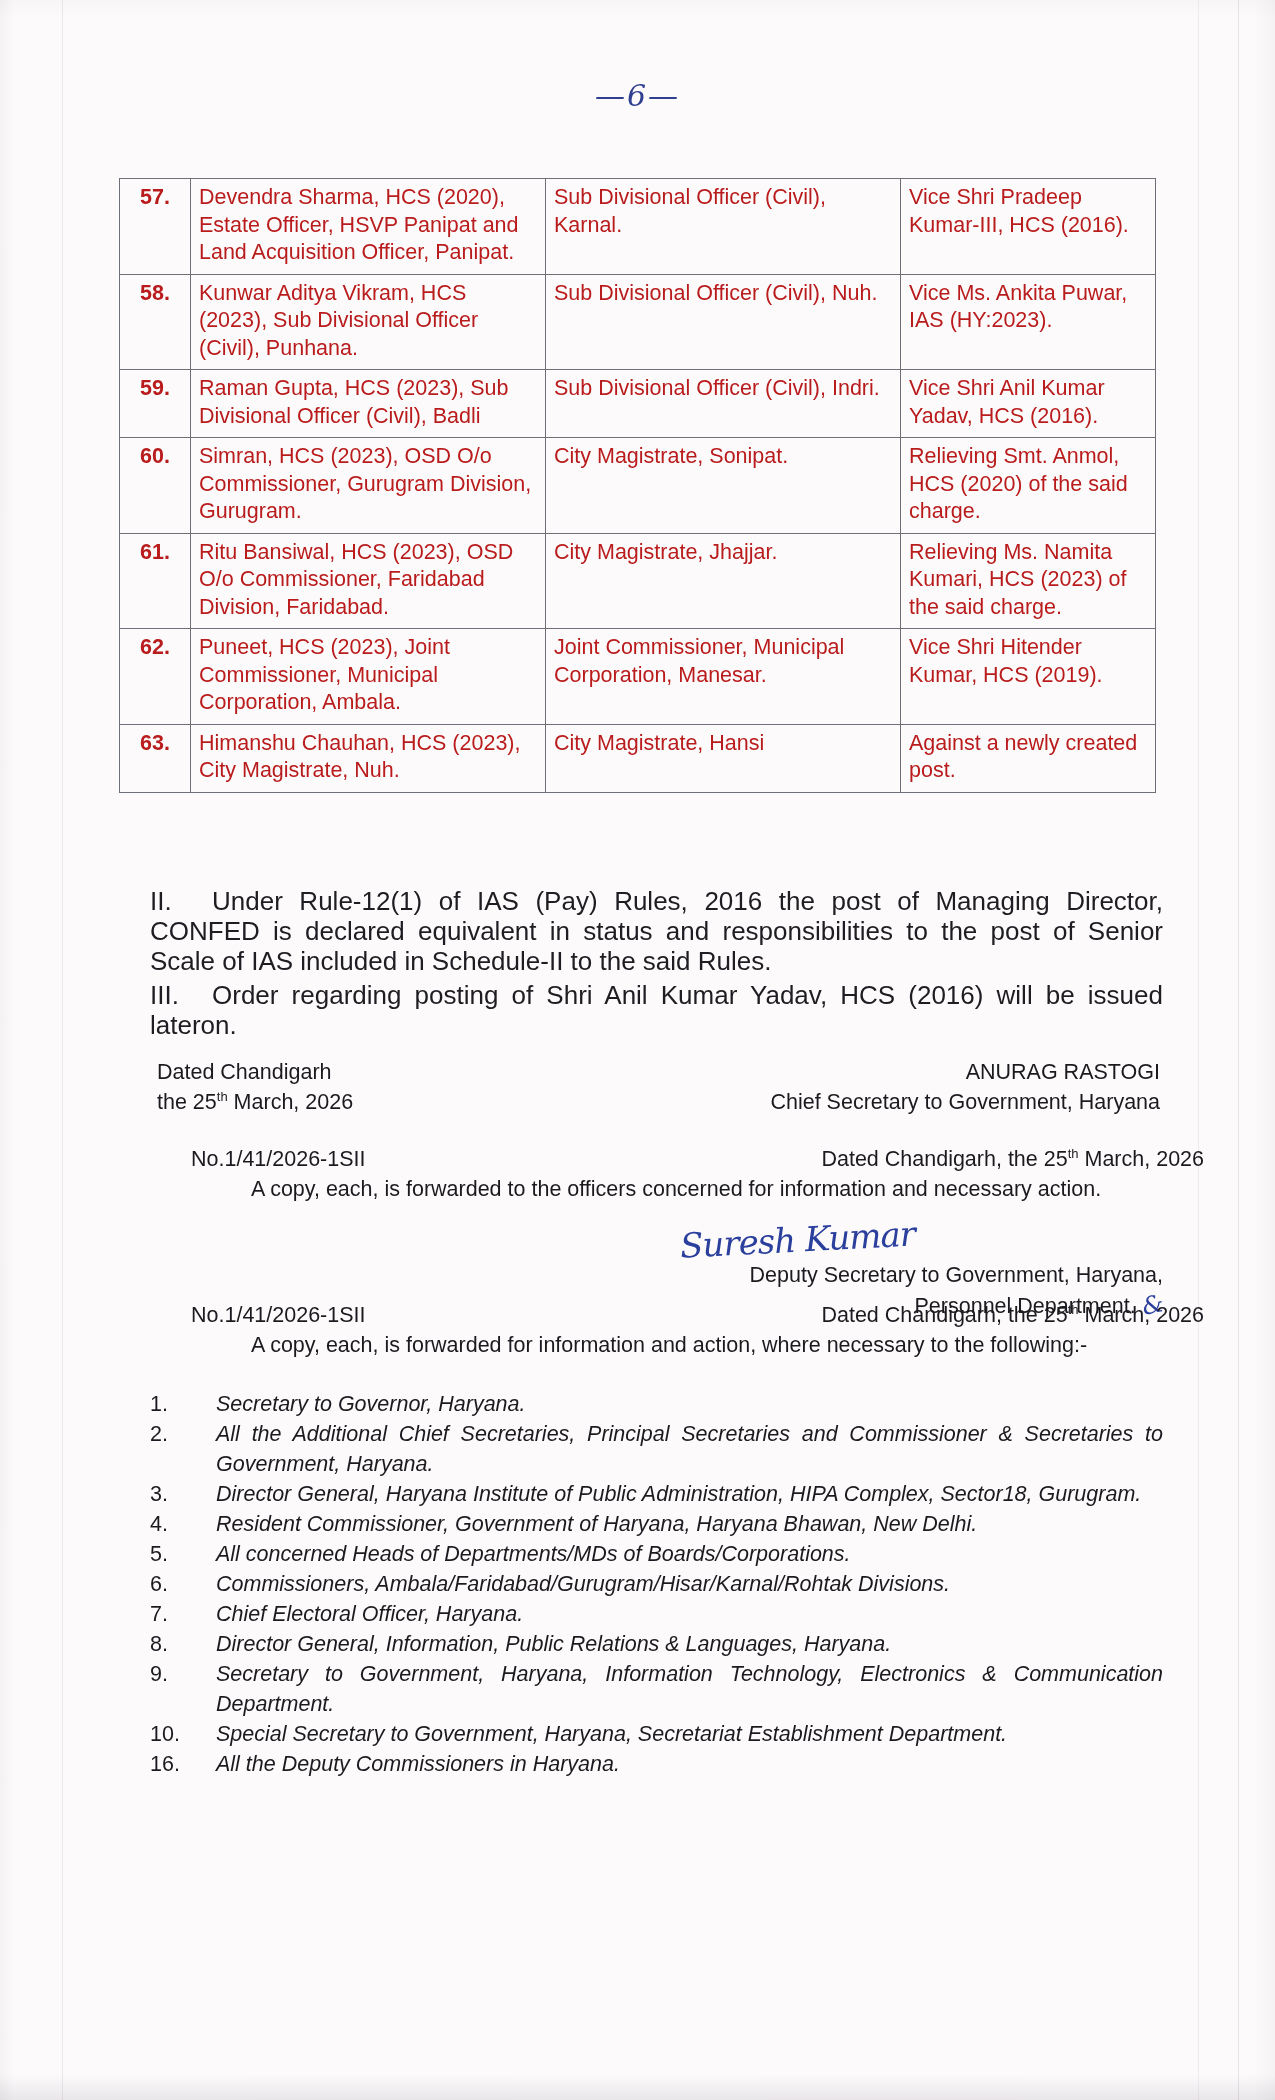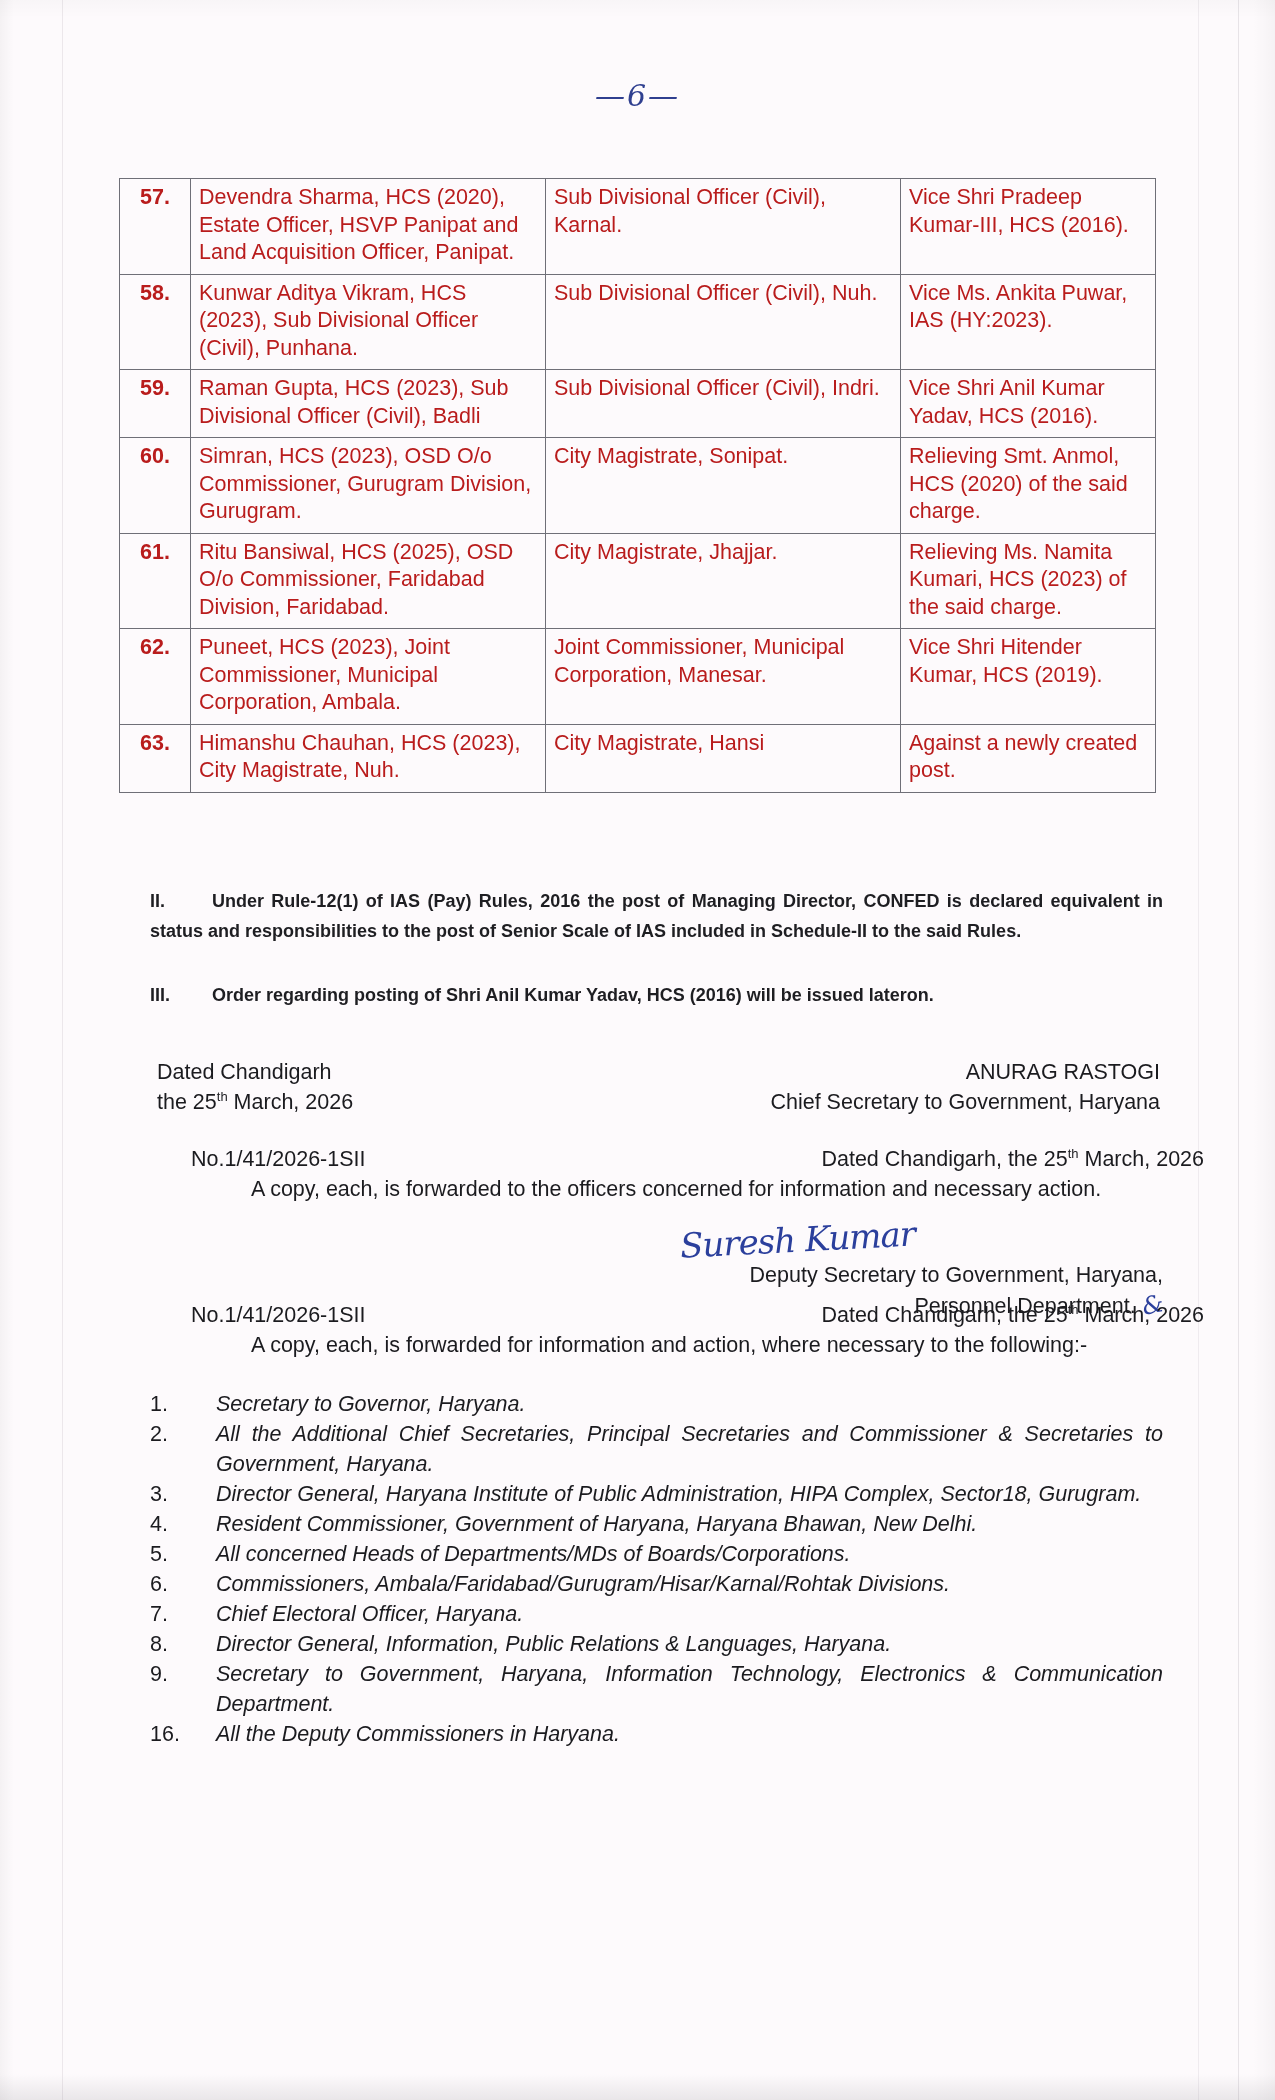--- a/index.html
+++ b/index.html
@@ -92,25 +92,24 @@
   }
   td.col-officer { width: 338px; }
   td.col-posting { width: 338px; }
   td.col-remarks { width: auto; }
 
   
   .para {
     position: absolute;
     left: 150px;
     width: 1013px;
-    font-size: 18px;
+    font-size: 26px;
     line-height: 30px;
     text-align: justify;
     color: #1e1e22;
-    font-weight: bold;
   }
   .para .marker {
     display: inline-block;
     width: 62px;
   }
   .para-ii { top: 886px; }
   .para-iii { top: 980px; }
 
   
   .sig-block {
@@ -251,21 +250,21 @@
           <td class="col-remarks">Vice Shri Anil Kumar Yadav, HCS (2016).</td>
         </tr>
         <tr>
           <td class="col-sr">60.</td>
           <td class="col-officer">Simran, HCS (2023), OSD O/o Commissioner, Gurugram Division, Gurugram.</td>
           <td class="col-posting">City Magistrate, Sonipat.</td>
           <td class="col-remarks">Relieving Smt. Anmol, HCS (2020) of the said charge.</td>
         </tr>
         <tr>
           <td class="col-sr">61.</td>
-          <td class="col-officer">Ritu Bansiwal, HCS (2025), OSD O/o Commissioner, Faridabad Division, Faridabad.</td>
+          <td class="col-officer">Ritu Bansiwal, HCS (2023), OSD O/o Commissioner, Faridabad Division, Faridabad.</td>
           <td class="col-posting">City Magistrate, Jhajjar.</td>
           <td class="col-remarks">Relieving Ms. Namita Kumari, HCS (2023) of the said charge.</td>
         </tr>
         <tr>
           <td class="col-sr">62.</td>
           <td class="col-officer">Puneet, HCS (2023), Joint Commissioner, Municipal Corporation, Ambala.</td>
           <td class="col-posting">Joint Commissioner, Municipal Corporation, Manesar.</td>
           <td class="col-remarks">Vice Shri Hitender Kumar, HCS (2019).</td>
         </tr>
         <tr>
@@ -351,18 +350,22 @@
     </div>
     <div class="dist-item">
       <div class="dist-num">8.</div>
       <div class="dist-text nj">Director General, Information, Public Relations &amp; Languages, Haryana.</div>
     </div>
     <div class="dist-item">
       <div class="dist-num">9.</div>
       <div class="dist-text">Secretary to Government, Haryana, Information Technology, Electronics &amp; Communication Department.</div>
     </div>
     <div class="dist-item">
+      <div class="dist-num">10.</div>
+      <div class="dist-text">Special Secretary to Government, Haryana, Secretariat Establishment Department.</div>
+    </div>
+    <div class="dist-item">
       <div class="dist-num">16.</div>
       <div class="dist-text nj">All the Deputy Commissioners in Haryana.</div>
     </div>
   </div>
 
 </div>
 
 </body></html>

